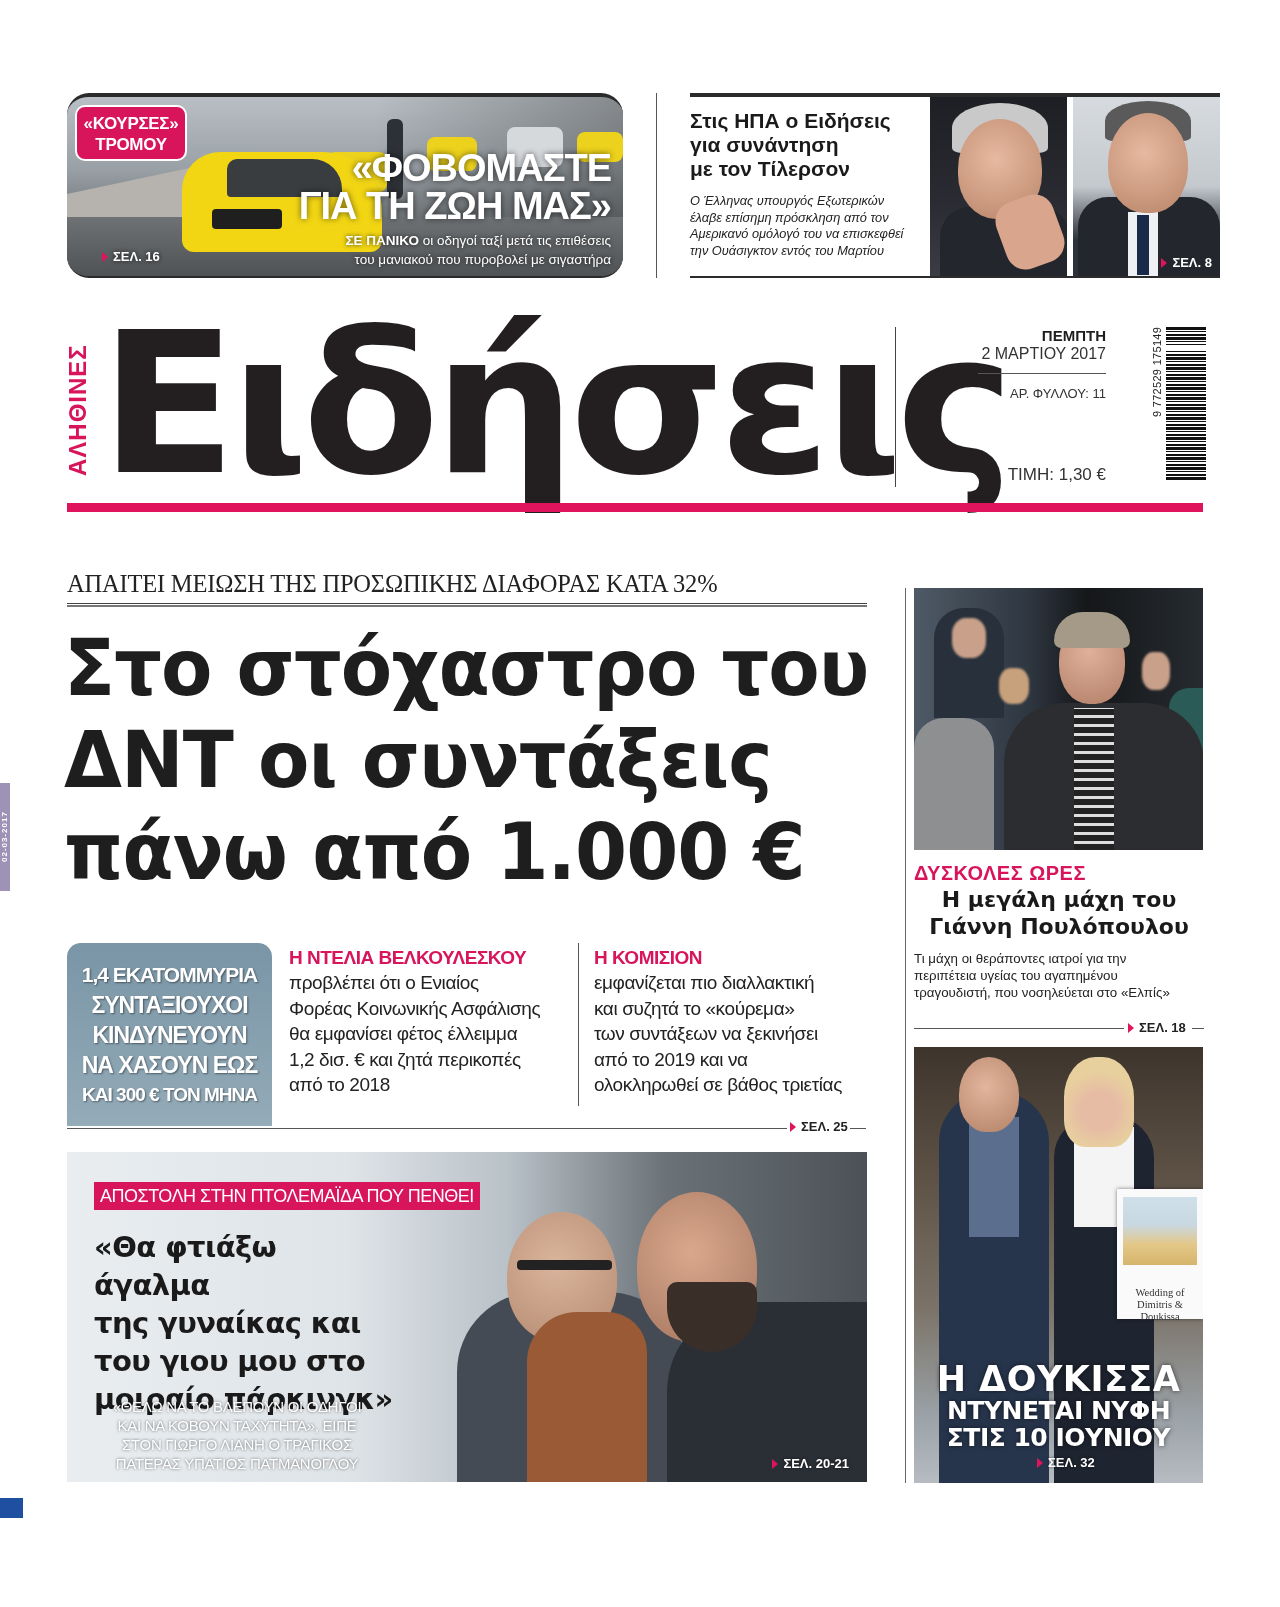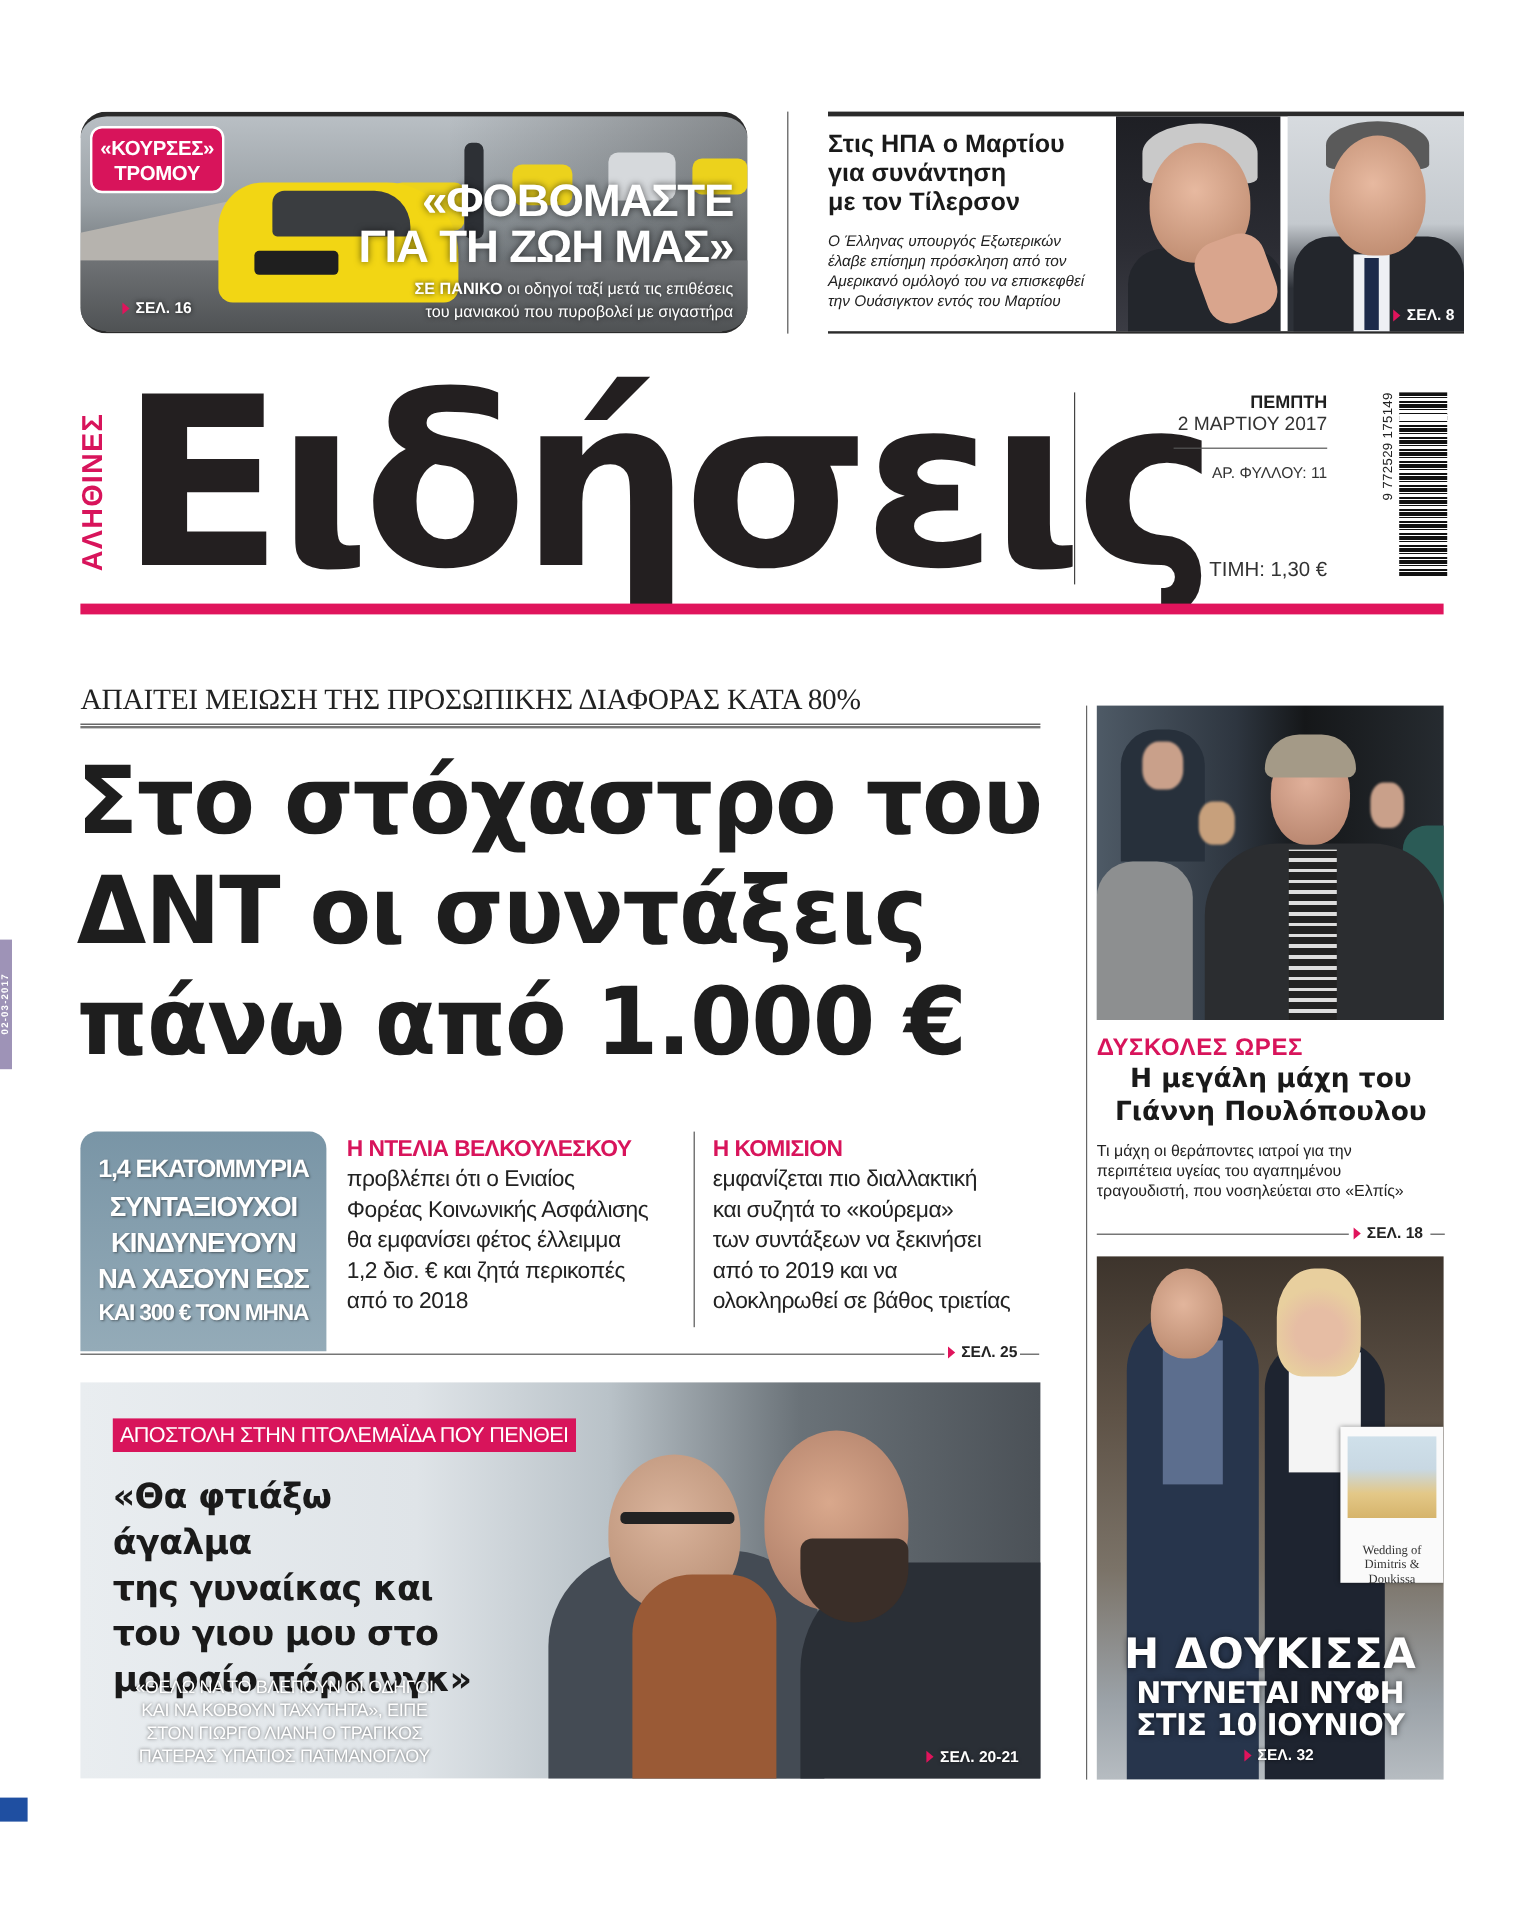--- a/index.html
+++ b/index.html
@@ -217,21 +217,21 @@
   <div class="abs page-ref teaser-left-page">
     <span class="arrow"></span>
     <span>ΣΕΛ. 16</span>
   </div>
 </div>
 
 <div class="abs top-divider"></div>
 
 <div class="abs teaser-right">
   <div class="abs teaser-right-title">
-    <div>Στις ΗΠΑ ο Μαρτίου</div>
+    <div>Στις ΗΠΑ ο Ειδήσεις</div>
     <div>για συνάντηση</div>
     <div>με τον Τίλερσον</div>
   </div>
   <div class="abs teaser-right-body">
     <div>Ο Έλληνας υπουργός Εξωτερικών</div>
     <div>έλαβε επίσημη πρόσκληση από τον</div>
     <div>Αμερικανό ομόλογό του να επισκεφθεί</div>
     <div>την Ουάσιγκτον εντός του Μαρτίου</div>
   </div>
   <div class="abs photo-tillerson">
@@ -261,21 +261,21 @@
 <div class="abs masthead-rule"></div>
 <div class="abs masthead-issue">ΑΡ. ΦΥΛΛΟΥ: 11</div>
 <div class="abs masthead-price">ΤΙΜΗ: 1,30 €</div>
 <div class="abs bars"></div>
 <div class="abs bars-gap"></div>
 <div class="abs barcode-digits">
   <span>9 772529 175149</span>
 </div>
 <div class="abs masthead-bar"></div>
 
-<div class="abs kicker">ΑΠΑΙΤΕΙ ΜΕΙΩΣΗ ΤΗΣ ΠΡΟΣΩΠΙΚΗΣ ΔΙΑΦΟΡΑΣ ΚΑΤΑ 80%</div>
+<div class="abs kicker">ΑΠΑΙΤΕΙ ΜΕΙΩΣΗ ΤΗΣ ΠΡΟΣΩΠΙΚΗΣ ΔΙΑΦΟΡΑΣ ΚΑΤΑ 32%</div>
 <div class="abs kicker-rule"></div>
 <div class="abs headline">
   <div>Στο στόχαστρο του</div>
   <div>ΔΝΤ οι συντάξεις</div>
   <div>πάνω από 1.000 €</div>
 </div>
 
 <div class="abs stat-box">
   <div class="stat-l1">1,4 ΕΚΑΤΟΜΜΥΡΙΑ</div>
   <div class="stat-l2">ΣΥΝΤΑΞΙΟΥΧΟΙ</div>

